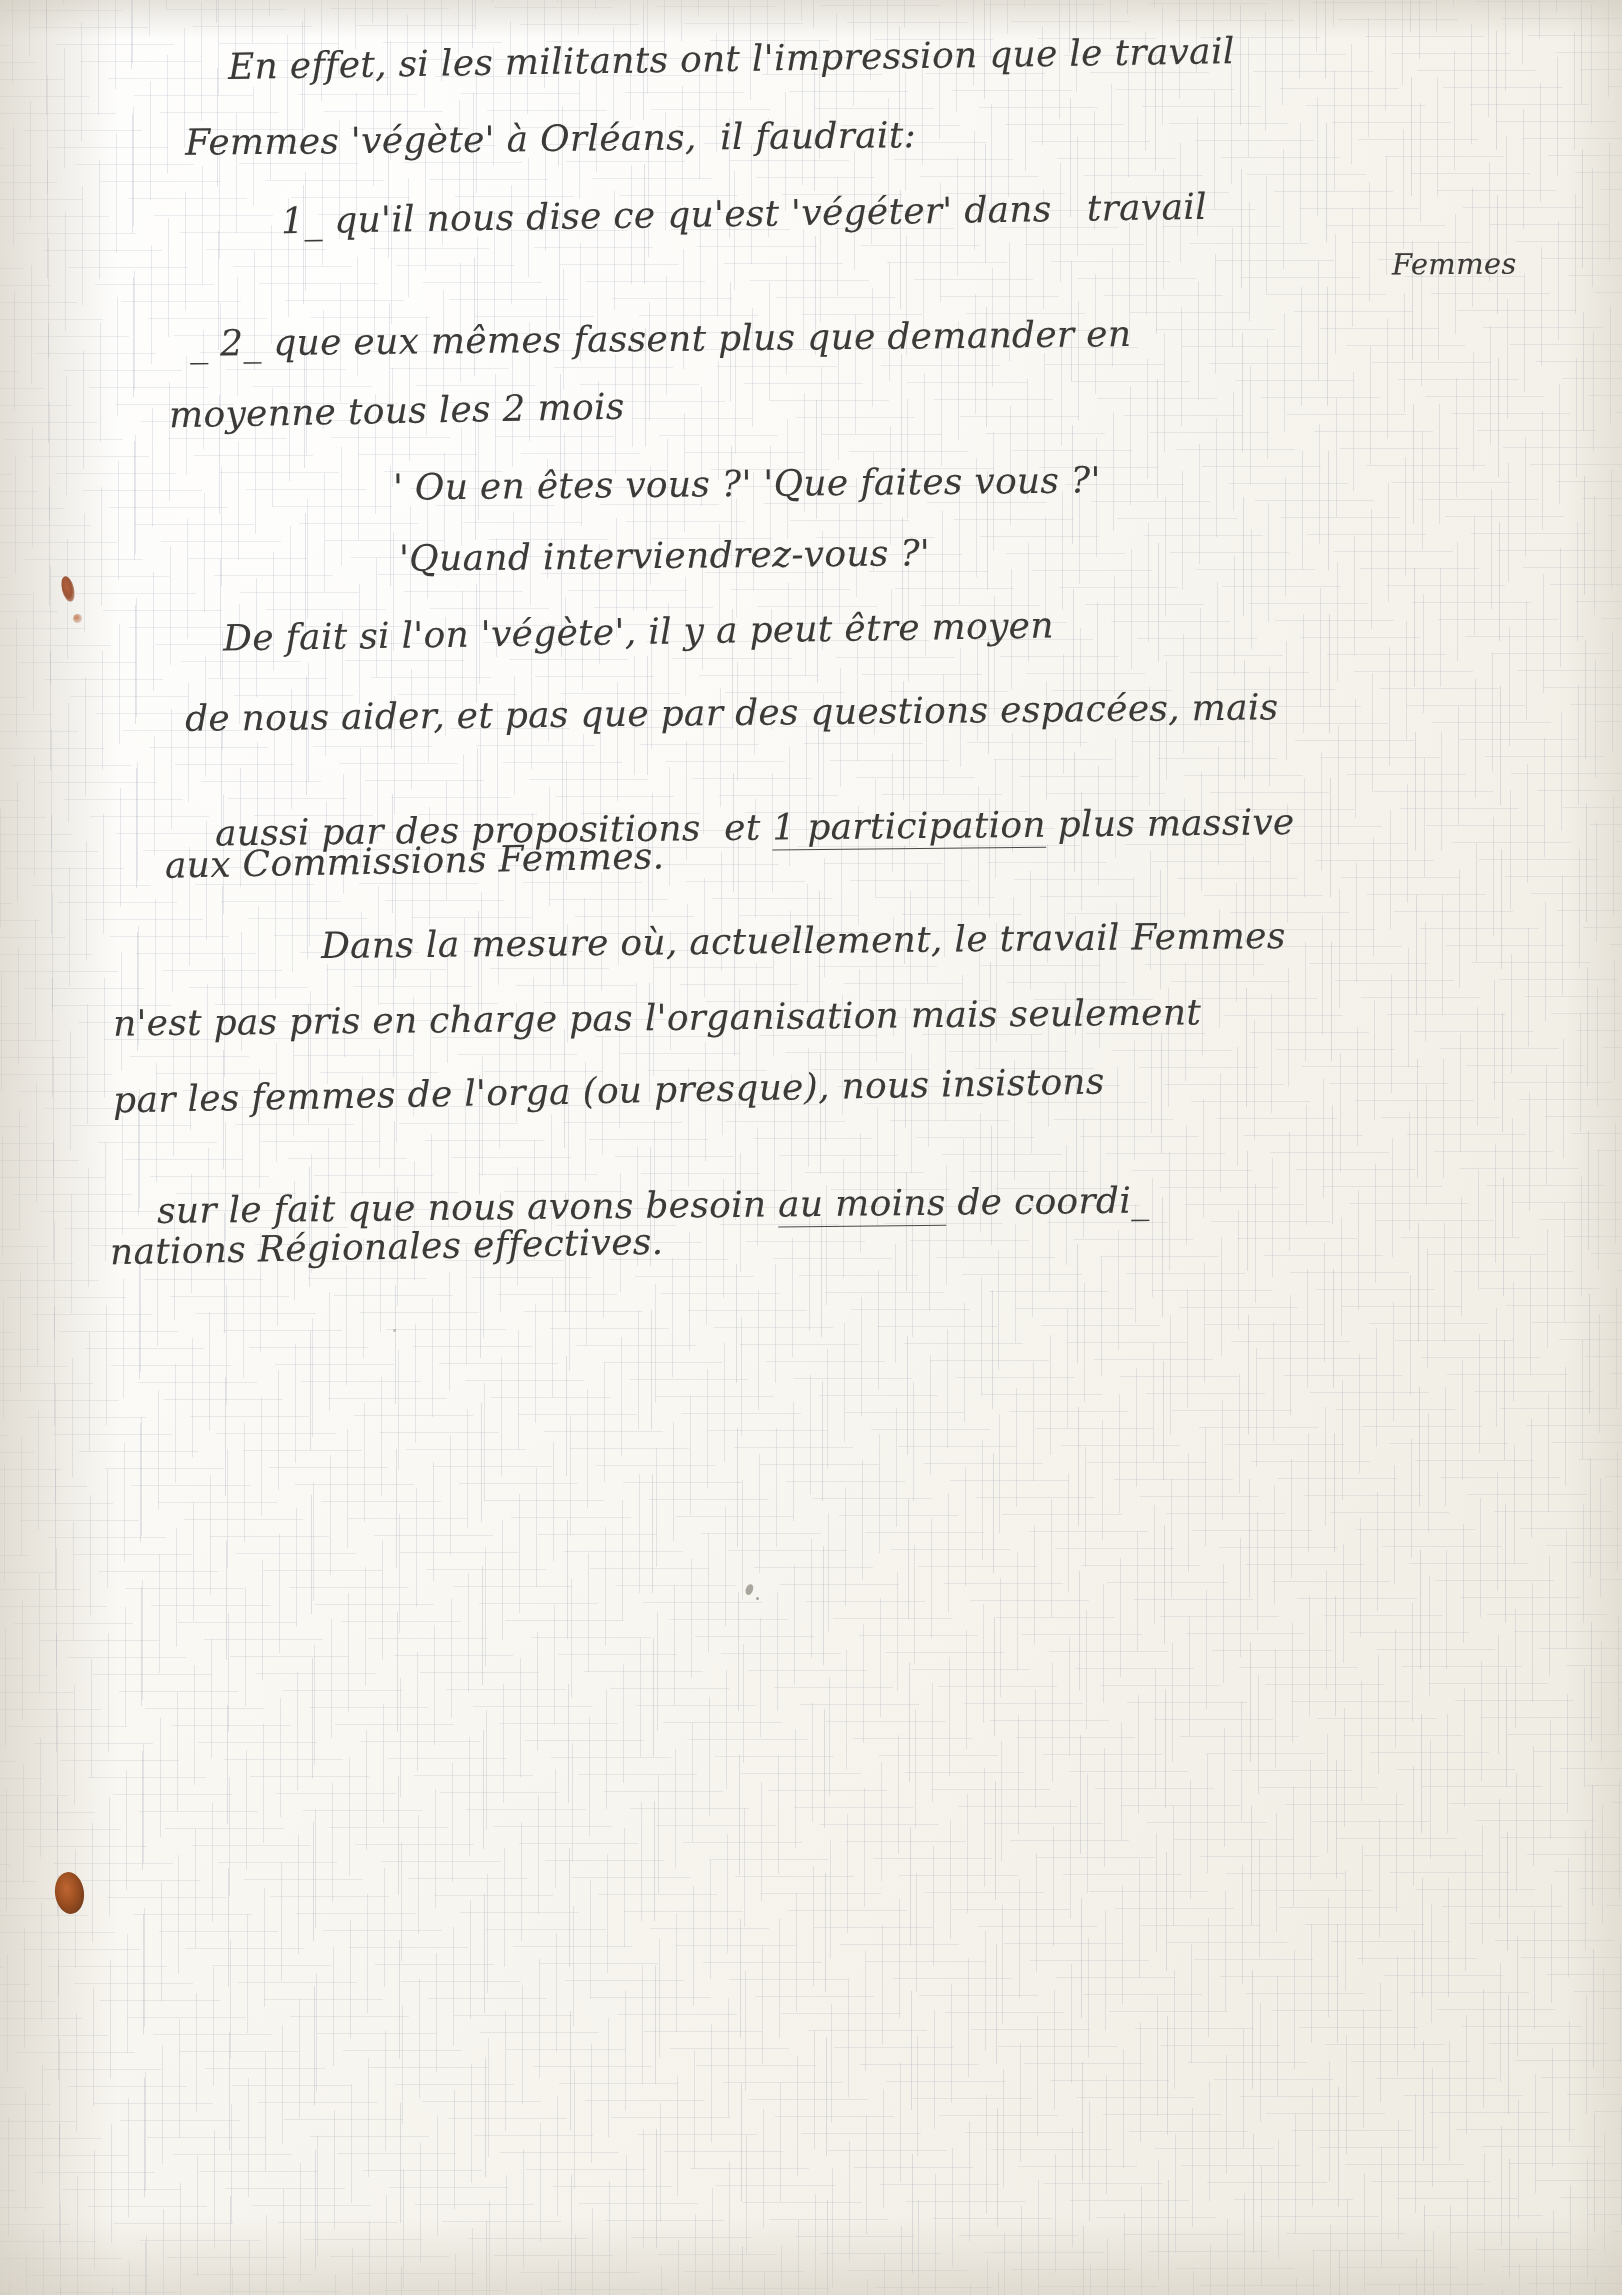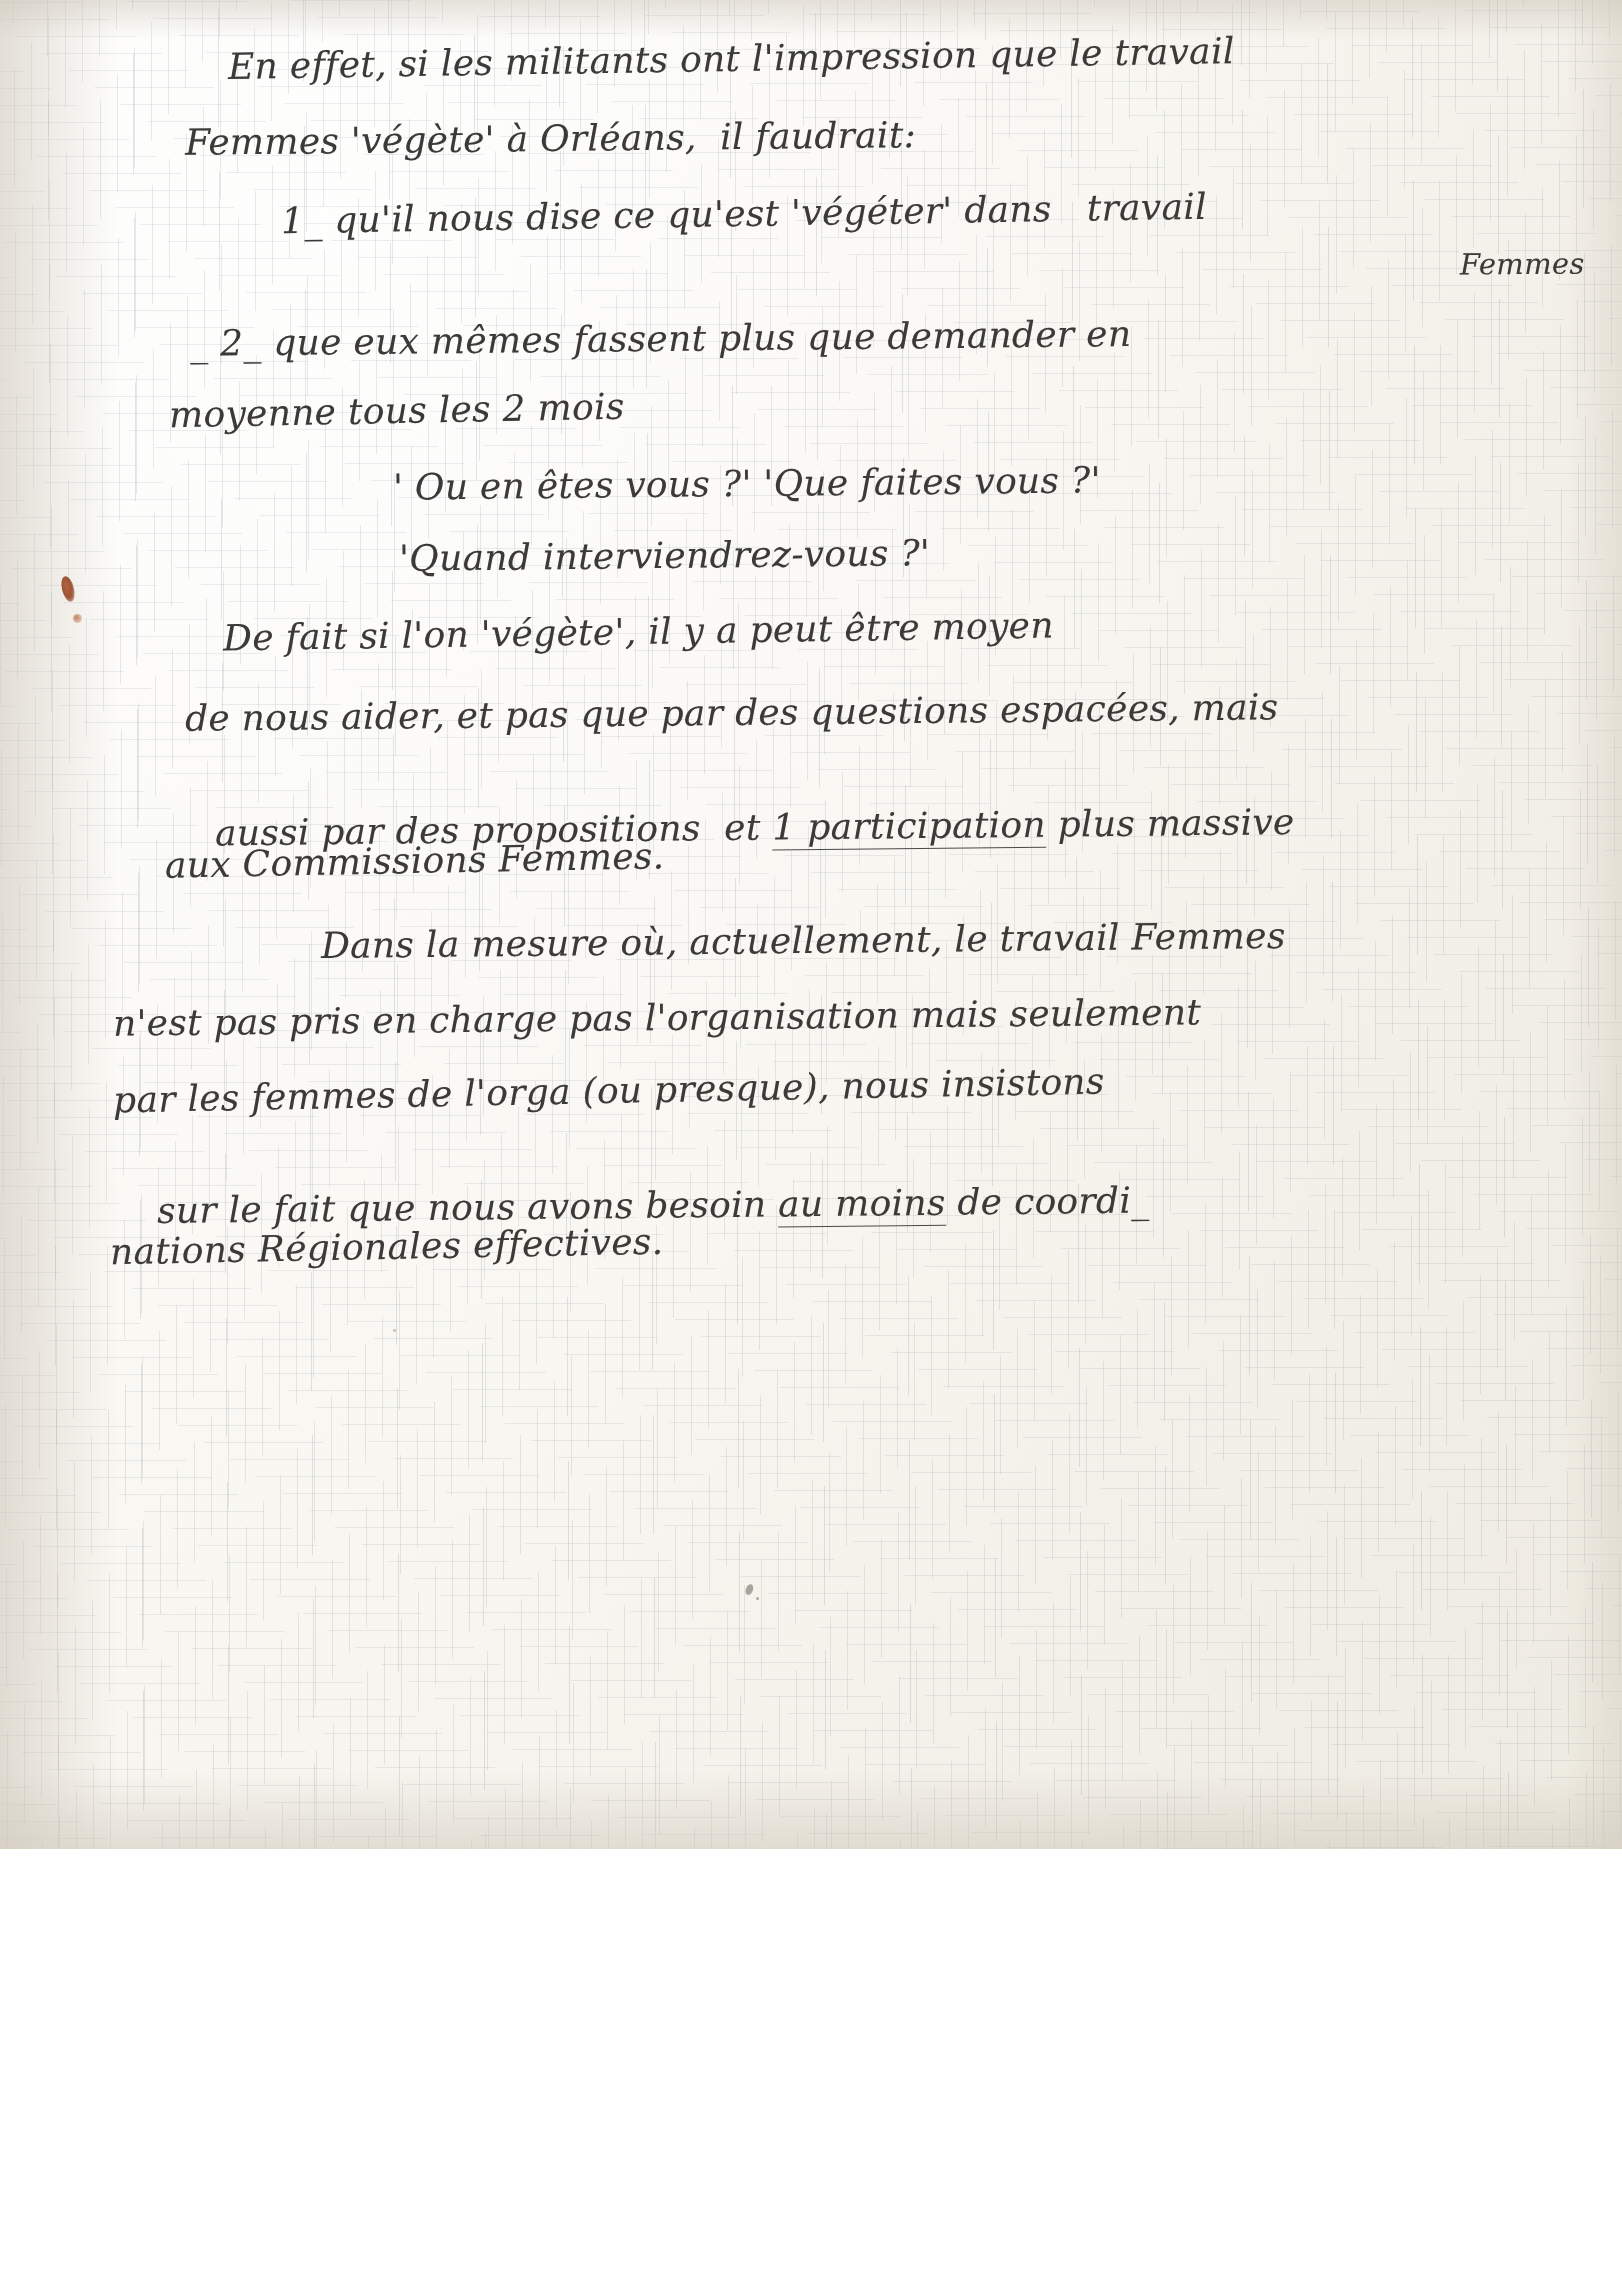--- a/index.html
+++ b/index.html
@@ -3,21 +3,21 @@
 <meta charset="utf-8">
 <style>
   html, body {
     margin: 0;
     padding: 0;
     background: #ffffff;
   }
   .page {
     position: relative;
     width: 1623px;
-    height: 1849px;
+    height: 2295px;
     background: #0ea5e9;
     overflow: hidden;
     font-family: "DejaVu Serif", serif;
   }
   
   .paper-tint {
     position: absolute;
     inset: 0;
     background:
       radial-gradient(ellipse at 20% 12%, rgba(255,255,255,0.85) 0%, rgba(250,248,242,0.2) 55%, rgba(236,232,222,0.35) 100%),
@@ -142,21 +142,21 @@
   <div class="edge-shade-left"></div>
   <div class="edge-shade-right"></div>
   <div class="edge-shade-bottom"></div>
 
   <div class="hw l r1" style="left:228px; top:41px;">En effet, si les militants ont l'impression que le travail</div>
 
   <div class="hw l r2" style="left:185px; top:121px;">Femmes 'végète' à Orléans,  il faudrait:</div>
 
   <div class="hw l r1" style="left:281px; top:196px;">1_ qu'il nous dise ce qu'est 'végéter' dans   travail</div>
 
-  <div class="hw small r4" style="left:1460px; top:247px;font-style:italic;">Femmes</div>
+  <div class="hw small r4" style="left:1392px; top:247px;font-style:italic;">Femmes</div>
 
   <div class="hw l r2" style="left:190px; top:321px;">_ 2_ que eux mêmes fassent plus que demander en</div>
 
   <div class="hw l r3" style="left:169px; top:393px;">moyenne tous les 2 mois</div>
 
   <div class="hw l r2" style="left:393px; top:466px;">' Ou en êtes vous ?' 'Que faites vous ?'</div>
 
   <div class="hw l r2" style="left:399px; top:538px;">'Quand interviendrez-vous ?'</div>
 
   <div class="hw l r1" style="left:223px; top:614px;">De fait si l'on 'végète', il y a peut être moyen</div>

